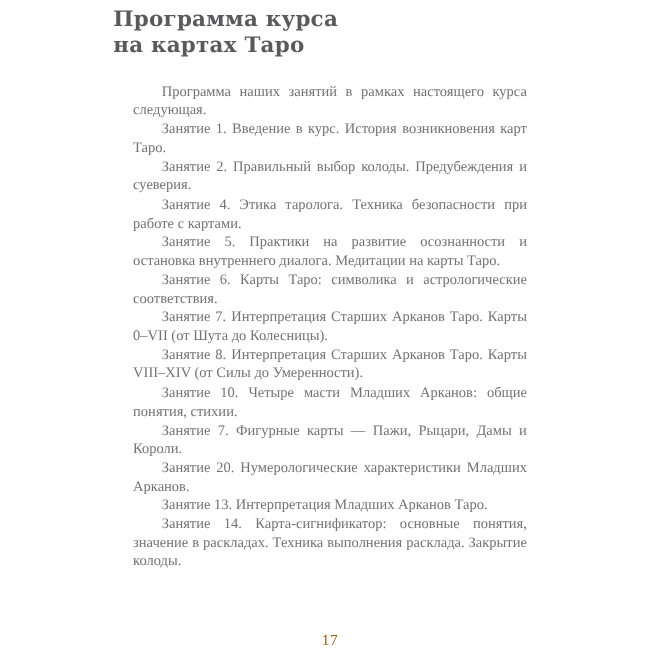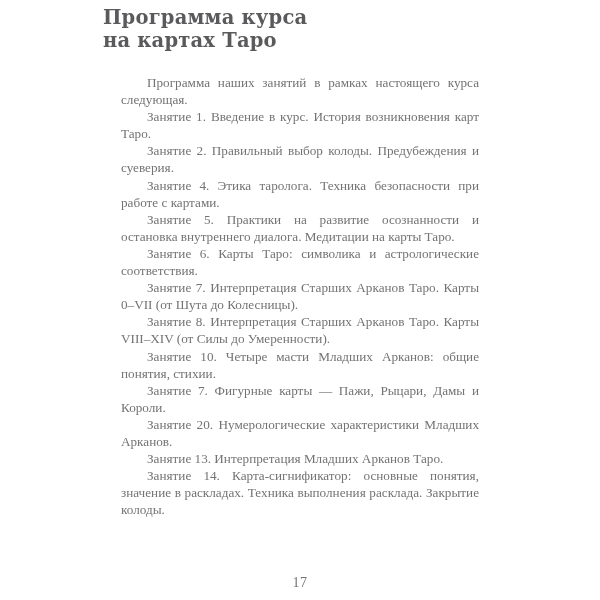--- a/index.html
+++ b/index.html
@@ -51,21 +51,21 @@
   }
   .lesson {
   }
   .folio {
     position: absolute;
     left: 0;
     top: 575px;
     width: 600px;
     text-align: center;
     font-size: 14px;
-    color: #737373;
+    color: #a16207;
     letter-spacing: 0.5px;
   }
 </style>
 </head>
 <body>
 
 <div class="page">
 
   <div class="title-block">
     <div class="title-line">Программа курса</div>

